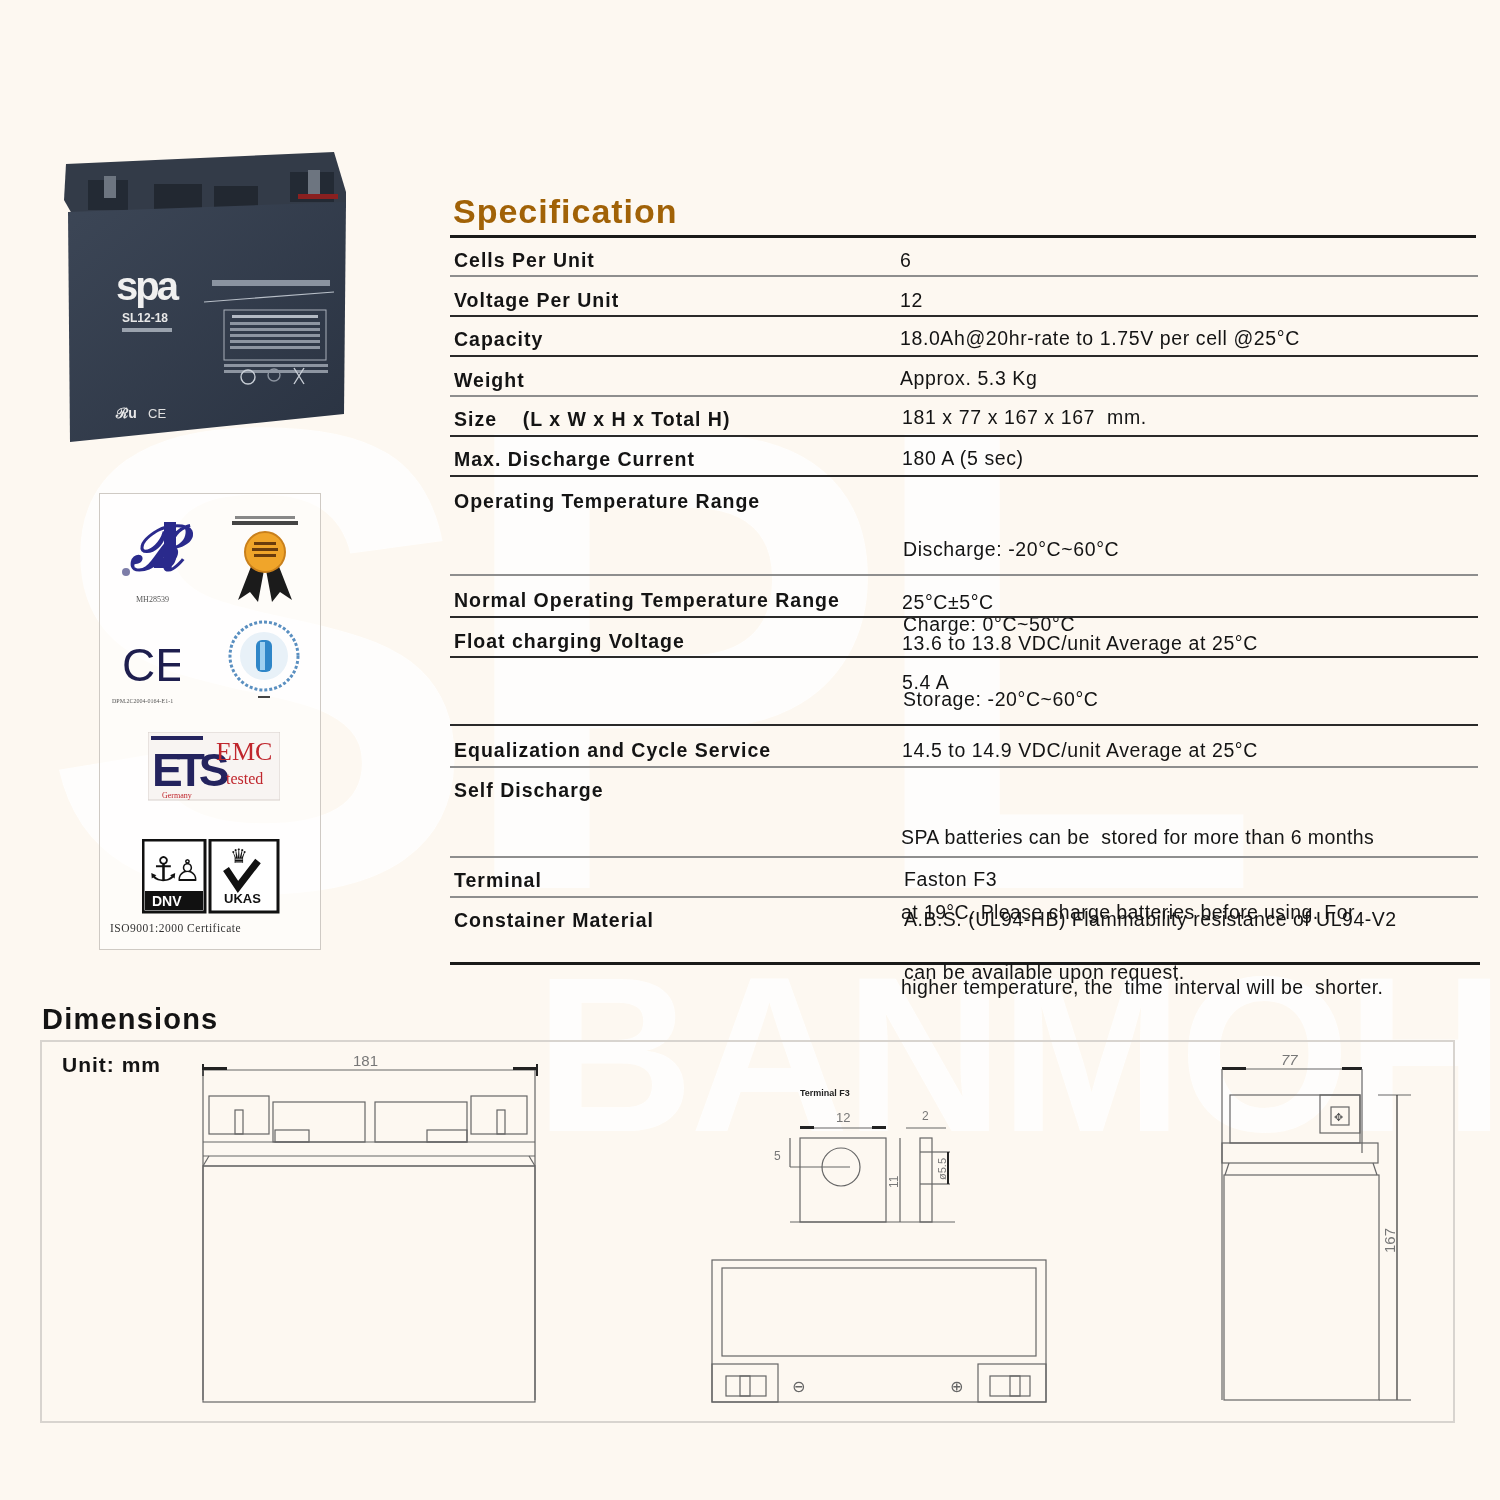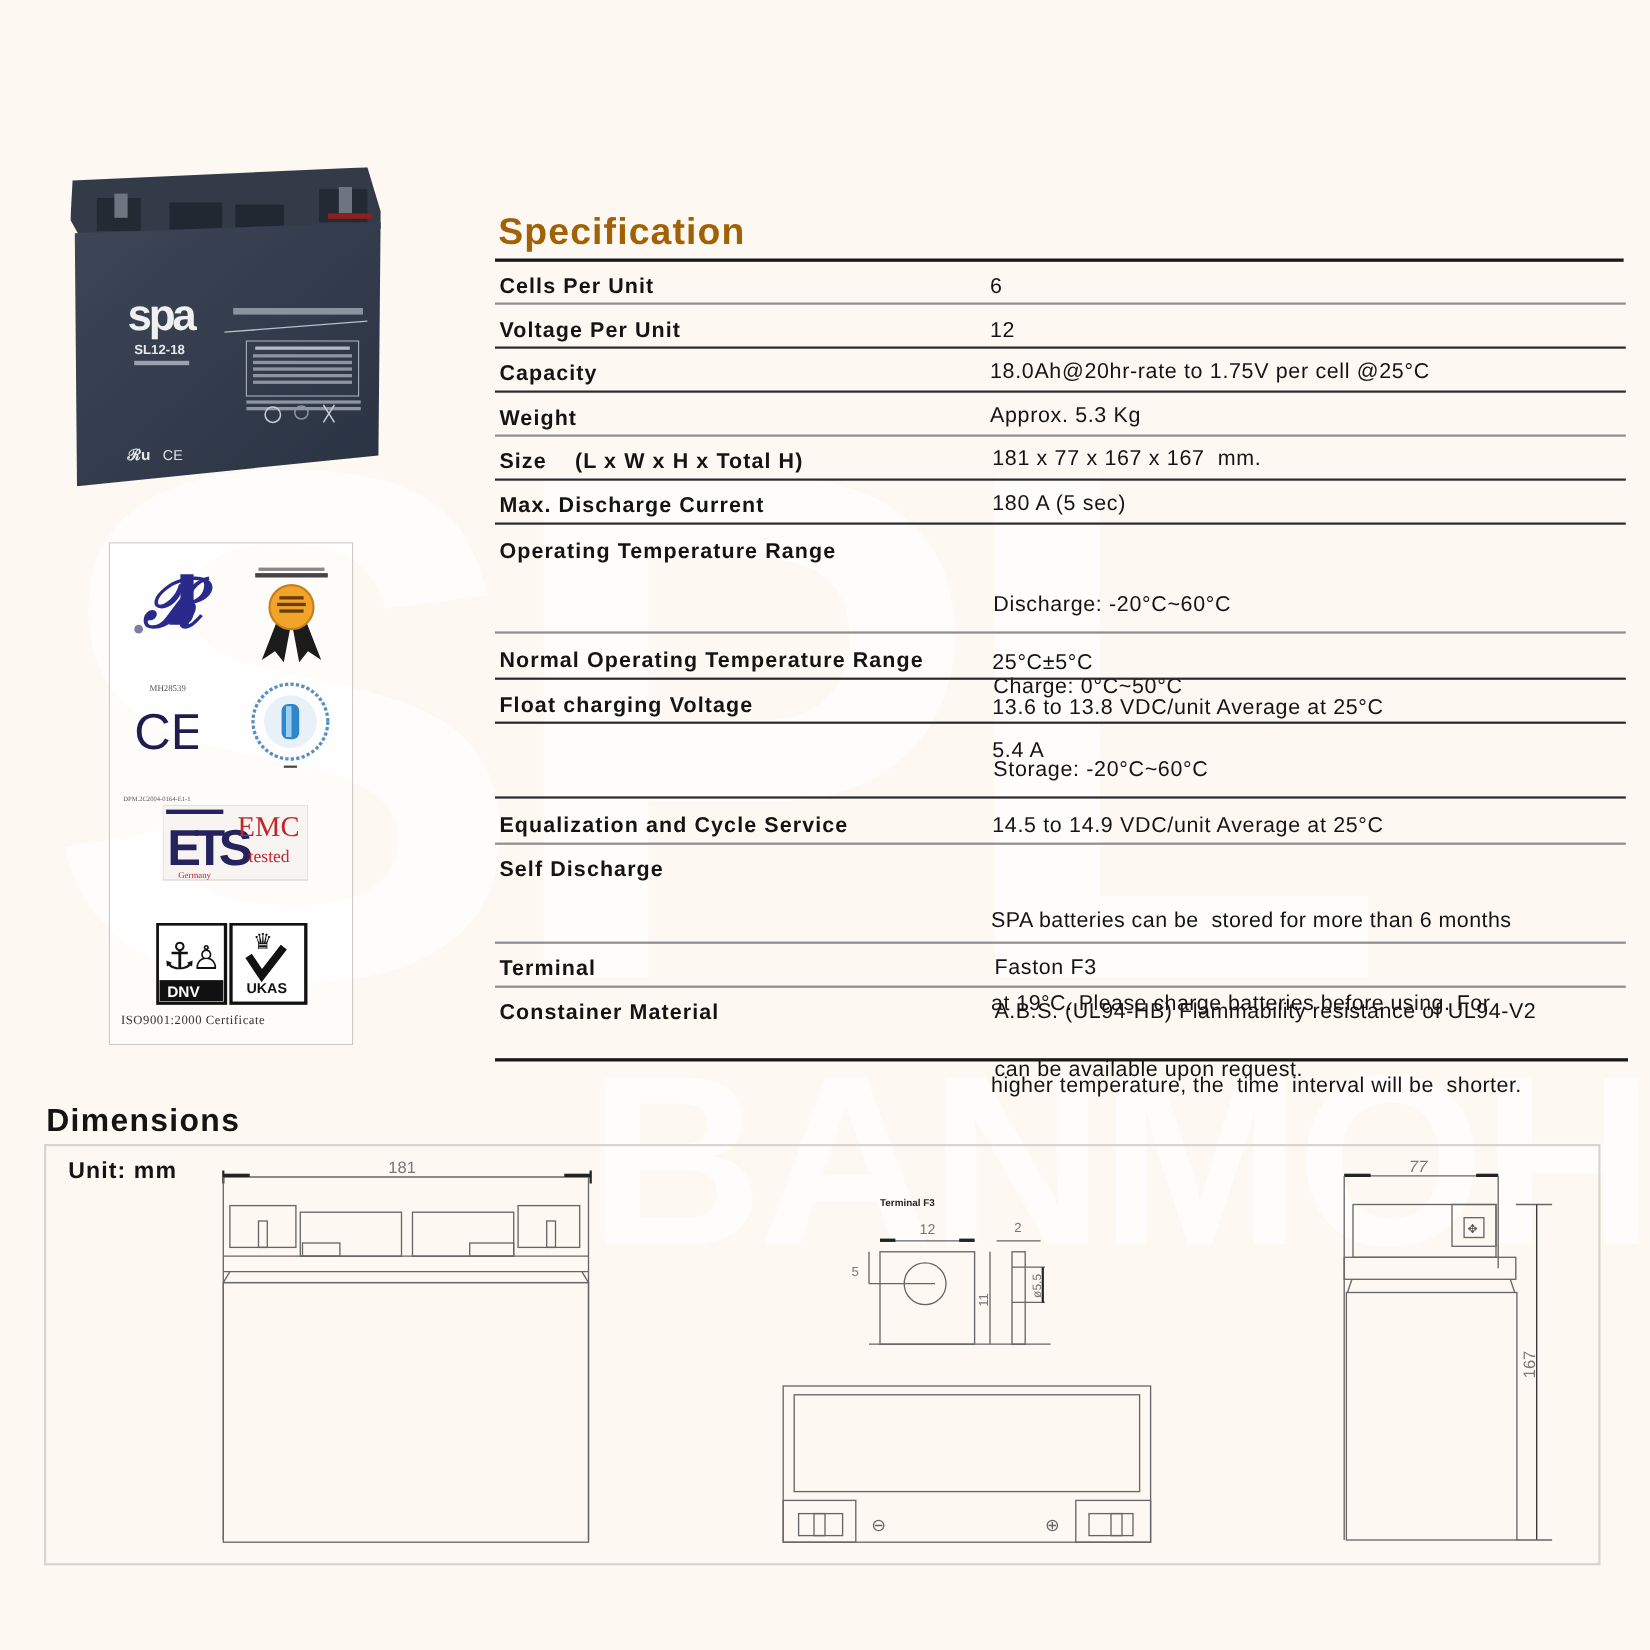--- a/index.html
+++ b/index.html
@@ -19,21 +19,21 @@
     position: absolute; left: 64px; top: 152px; width: 283px; height: 290px;
   }
   .battery svg { width: 100%; height: 100%; display: block; }
 
   
   .certs {
     position: absolute; left: 99px; top: 493px; width: 220px; height: 455px;
     border: 1px solid #cfcac4; background: rgba(255,255,255,0.55);
   }
   .cert { position: absolute; }
-  .cert-caption { position: absolute; font-family: "Liberation Serif", serif; font-size: 8px; color: #555; white-space: nowrap; margin-top: 26px; }
+  .cert-caption { position: absolute; font-family: "Liberation Serif", serif; font-size: 8px; color: #555; white-space: nowrap; }
   .iso-caption { position: absolute; left: 10px; top: 428px; font-family: "Liberation Serif", serif; font-size: 11.5px; color: #333; letter-spacing: 0.5px; white-space: nowrap; }
 
   
   .spec-title {
     position: absolute; left: 453px; top: 192px; font-size: 34px; font-weight: 700;
     letter-spacing: 1px; color: #a16207;
   }
   .spec-table { position: absolute; left: 450px; top: 235px; width: 1028px; }
   .spec-top-rule { height: 3px; background: #1a1a1a; width: 1026px; }
   .row { position: relative; border-bottom: 2px solid #2a2a2a; }

